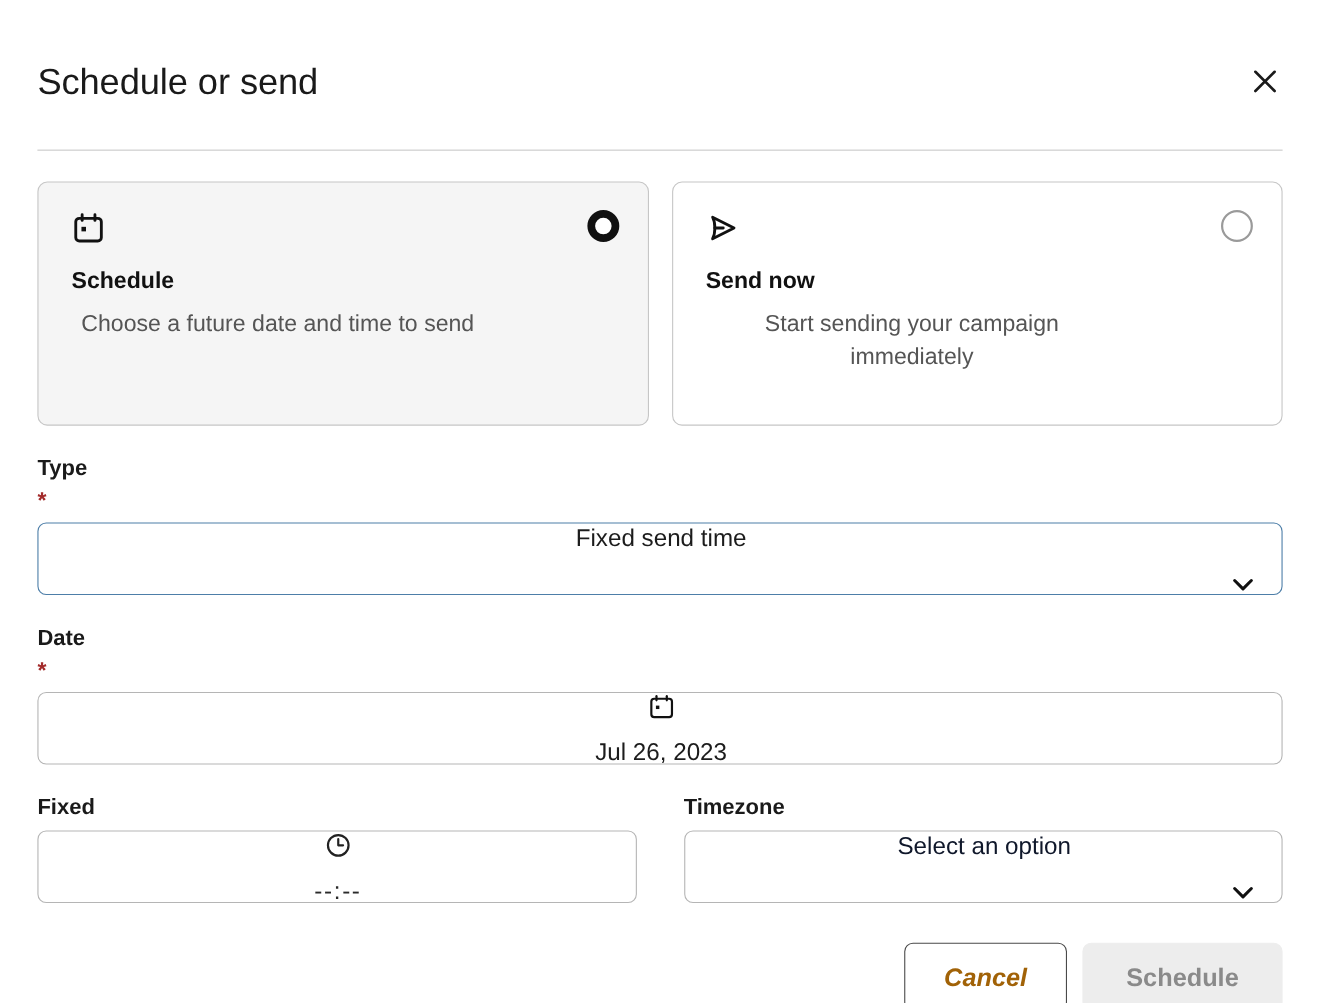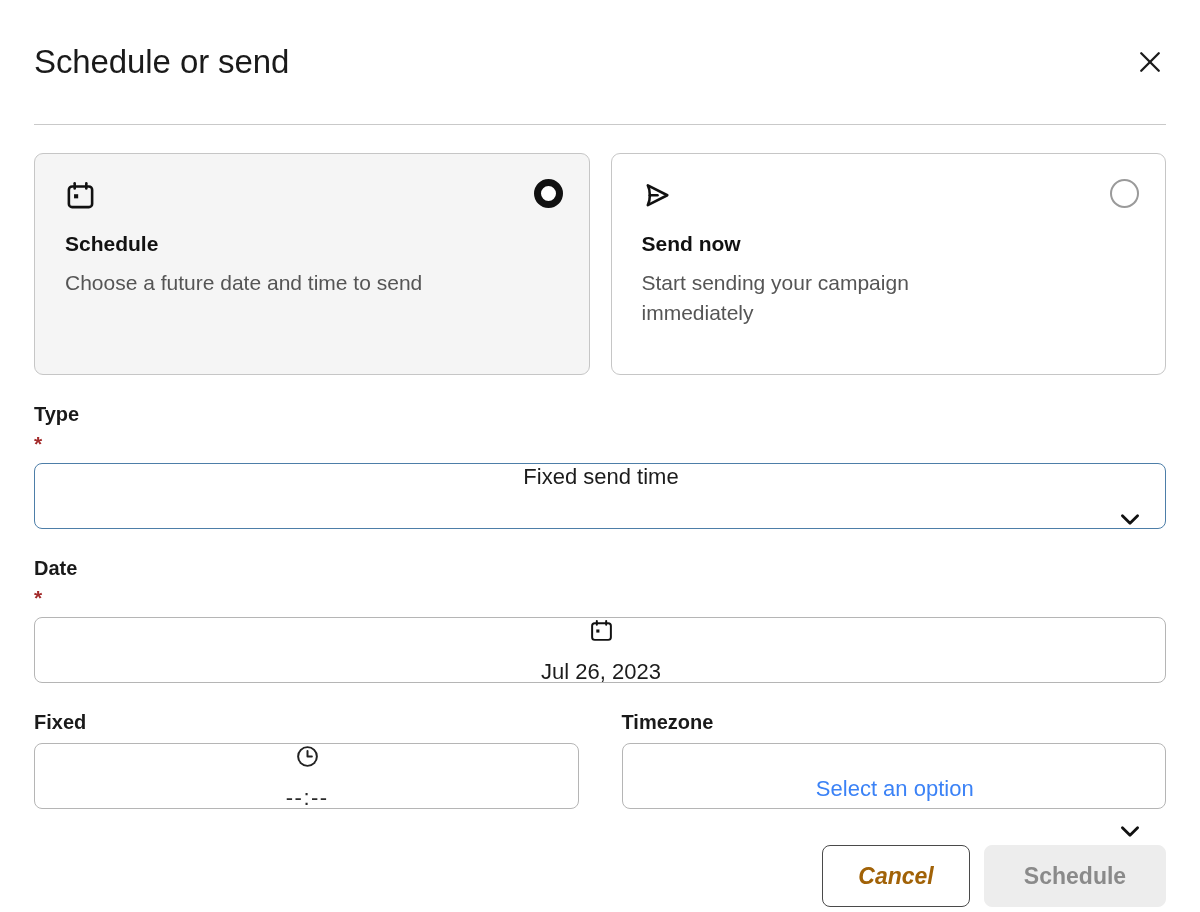--- a/index.html
+++ b/index.html
@@ -11,21 +11,21 @@
     font-family: "Liberation Sans", sans-serif;
     color: #1a1a1a;
     overflow: hidden;
   }
 
   .modal {
     position: relative;
     width: 1200px;
     height: 912px;
     background: #ffffff;
-    padding: 0 34px;
+    padding: 12px 34px;
   }
 
   
   .modal-header {
     height: 125px;
     display: flex;
     align-items: center;
     justify-content: space-between;
     border-bottom: 1.5px solid #c9c9c9;
   }
@@ -100,20 +100,21 @@
     line-height: 1.2;
   }
 
   .card-desc {
     font-size: 21px;
     font-weight: 400;
     color: #555555;
     margin-top: 12px;
     line-height: 1.42;
     max-width: 375px;
+    text-align: center;
   }
 
   
   .field { margin-top: 27px; }
 
   .field-label {
     font-size: 20px;
     font-weight: 700;
     color: #1a1a1a;
     display: flex;
@@ -145,21 +146,21 @@
   .control.focused {
     border: 1.8px solid #4d7ea8;
   }
 
   .control-text {
     font-size: 22px;
     color: #1c1c1c;
     flex: 1;
     line-height: 1.2;
   }
-  .control-text.placeholder { color: #3b82f6; margin-top: 32px; }
+  .control-text.placeholder { color: #0f172a; }
 
   .control .leading-icon { display: flex; align-items: center; }
   .control .leading-icon svg { display: block; }
   .control .chevron { display: flex; align-items: center; margin-left: auto; }
   .control .chevron svg { display: block; }
 
   .time-placeholder {
     font-size: 22px;
     color: #2a2a2a;
     letter-spacing: 1.5px;

